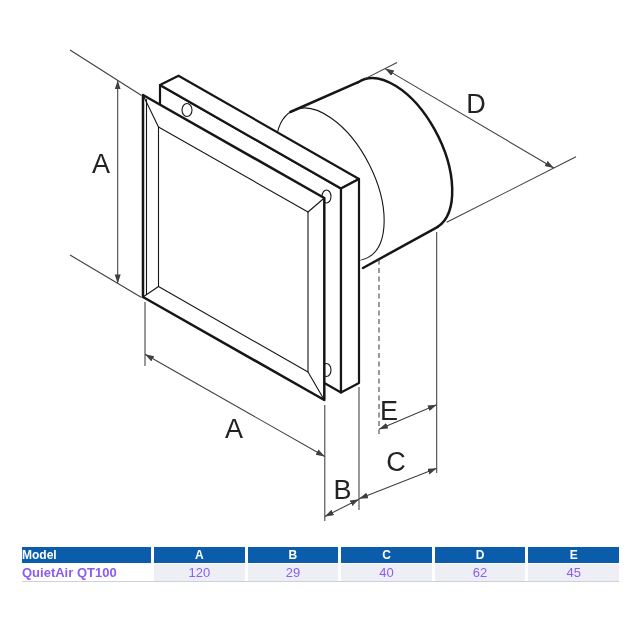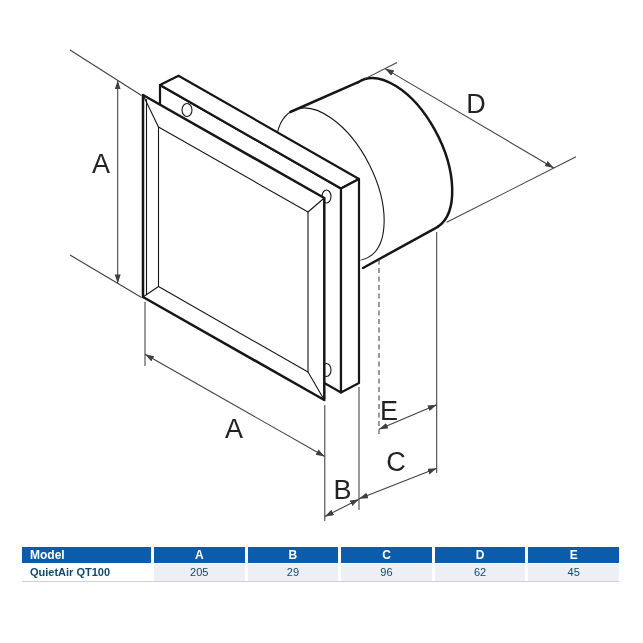--- a/index.html
+++ b/index.html
@@ -12,22 +12,22 @@
   .thin{stroke-width:1.1;}
   .dim{stroke:#3f3f3f;stroke-width:1.05;fill:none;}
   .dashed{stroke-dasharray:5 3.5;}
   .dimlabel{font:27px "Liberation Sans",sans-serif;fill:#222;text-anchor:middle;}
   
   #spec-table{position:absolute;left:22px;top:547px;width:597px;}
   .trow{display:flex;gap:3px;}
   .trow + .trow{margin-top:1px;}
   .cell{box-sizing:border-box;overflow:hidden;white-space:nowrap;}
   .hcell{height:16px;line-height:16px;font-size:12px;font-weight:bold;color:#fff;text-align:center;}
-  .dcell{height:17px;line-height:17px;font-size:11px;color:#0c4a6e;text-align:center;}
-  .model-col{width:129px;flex:0 0 129px;text-align:left;padding-left:8px;}
+  .dcell{height:17px;line-height:17px;font-size:13px;color:#8b5cf6;text-align:center;}
+  .model-col{width:129px;flex:0 0 129px;text-align:left;}
   .num-col{flex:1 1 0;}
   .hdr-bg{background:#0b5dab;}
   .row-bg{background:#edeff4;}
   .model-data{background:#ffffff;font-weight:bold;}
   .row-edge{border-bottom:1px solid #ccd2dd;}
 </style>
 </head>
 <body>
 
 <svg id="diagram" viewBox="0 0 643 643">
@@ -99,19 +99,19 @@
   <div class="trow">
     <div class="cell hcell hdr-bg model-col">Model</div>
     <div class="cell hcell hdr-bg num-col">A</div>
     <div class="cell hcell hdr-bg num-col">B</div>
     <div class="cell hcell hdr-bg num-col">C</div>
     <div class="cell hcell hdr-bg num-col">D</div>
     <div class="cell hcell hdr-bg num-col">E</div>
   </div>
   <div class="trow row-edge">
     <div class="cell dcell model-data model-col">QuietAir QT100</div>
-    <div class="cell dcell row-bg num-col">205</div>
+    <div class="cell dcell row-bg num-col">120</div>
     <div class="cell dcell row-bg num-col">29</div>
-    <div class="cell dcell row-bg num-col">96</div>
+    <div class="cell dcell row-bg num-col">40</div>
     <div class="cell dcell row-bg num-col">62</div>
     <div class="cell dcell row-bg num-col">45</div>
   </div>
 </div>
 
 </body></html>

